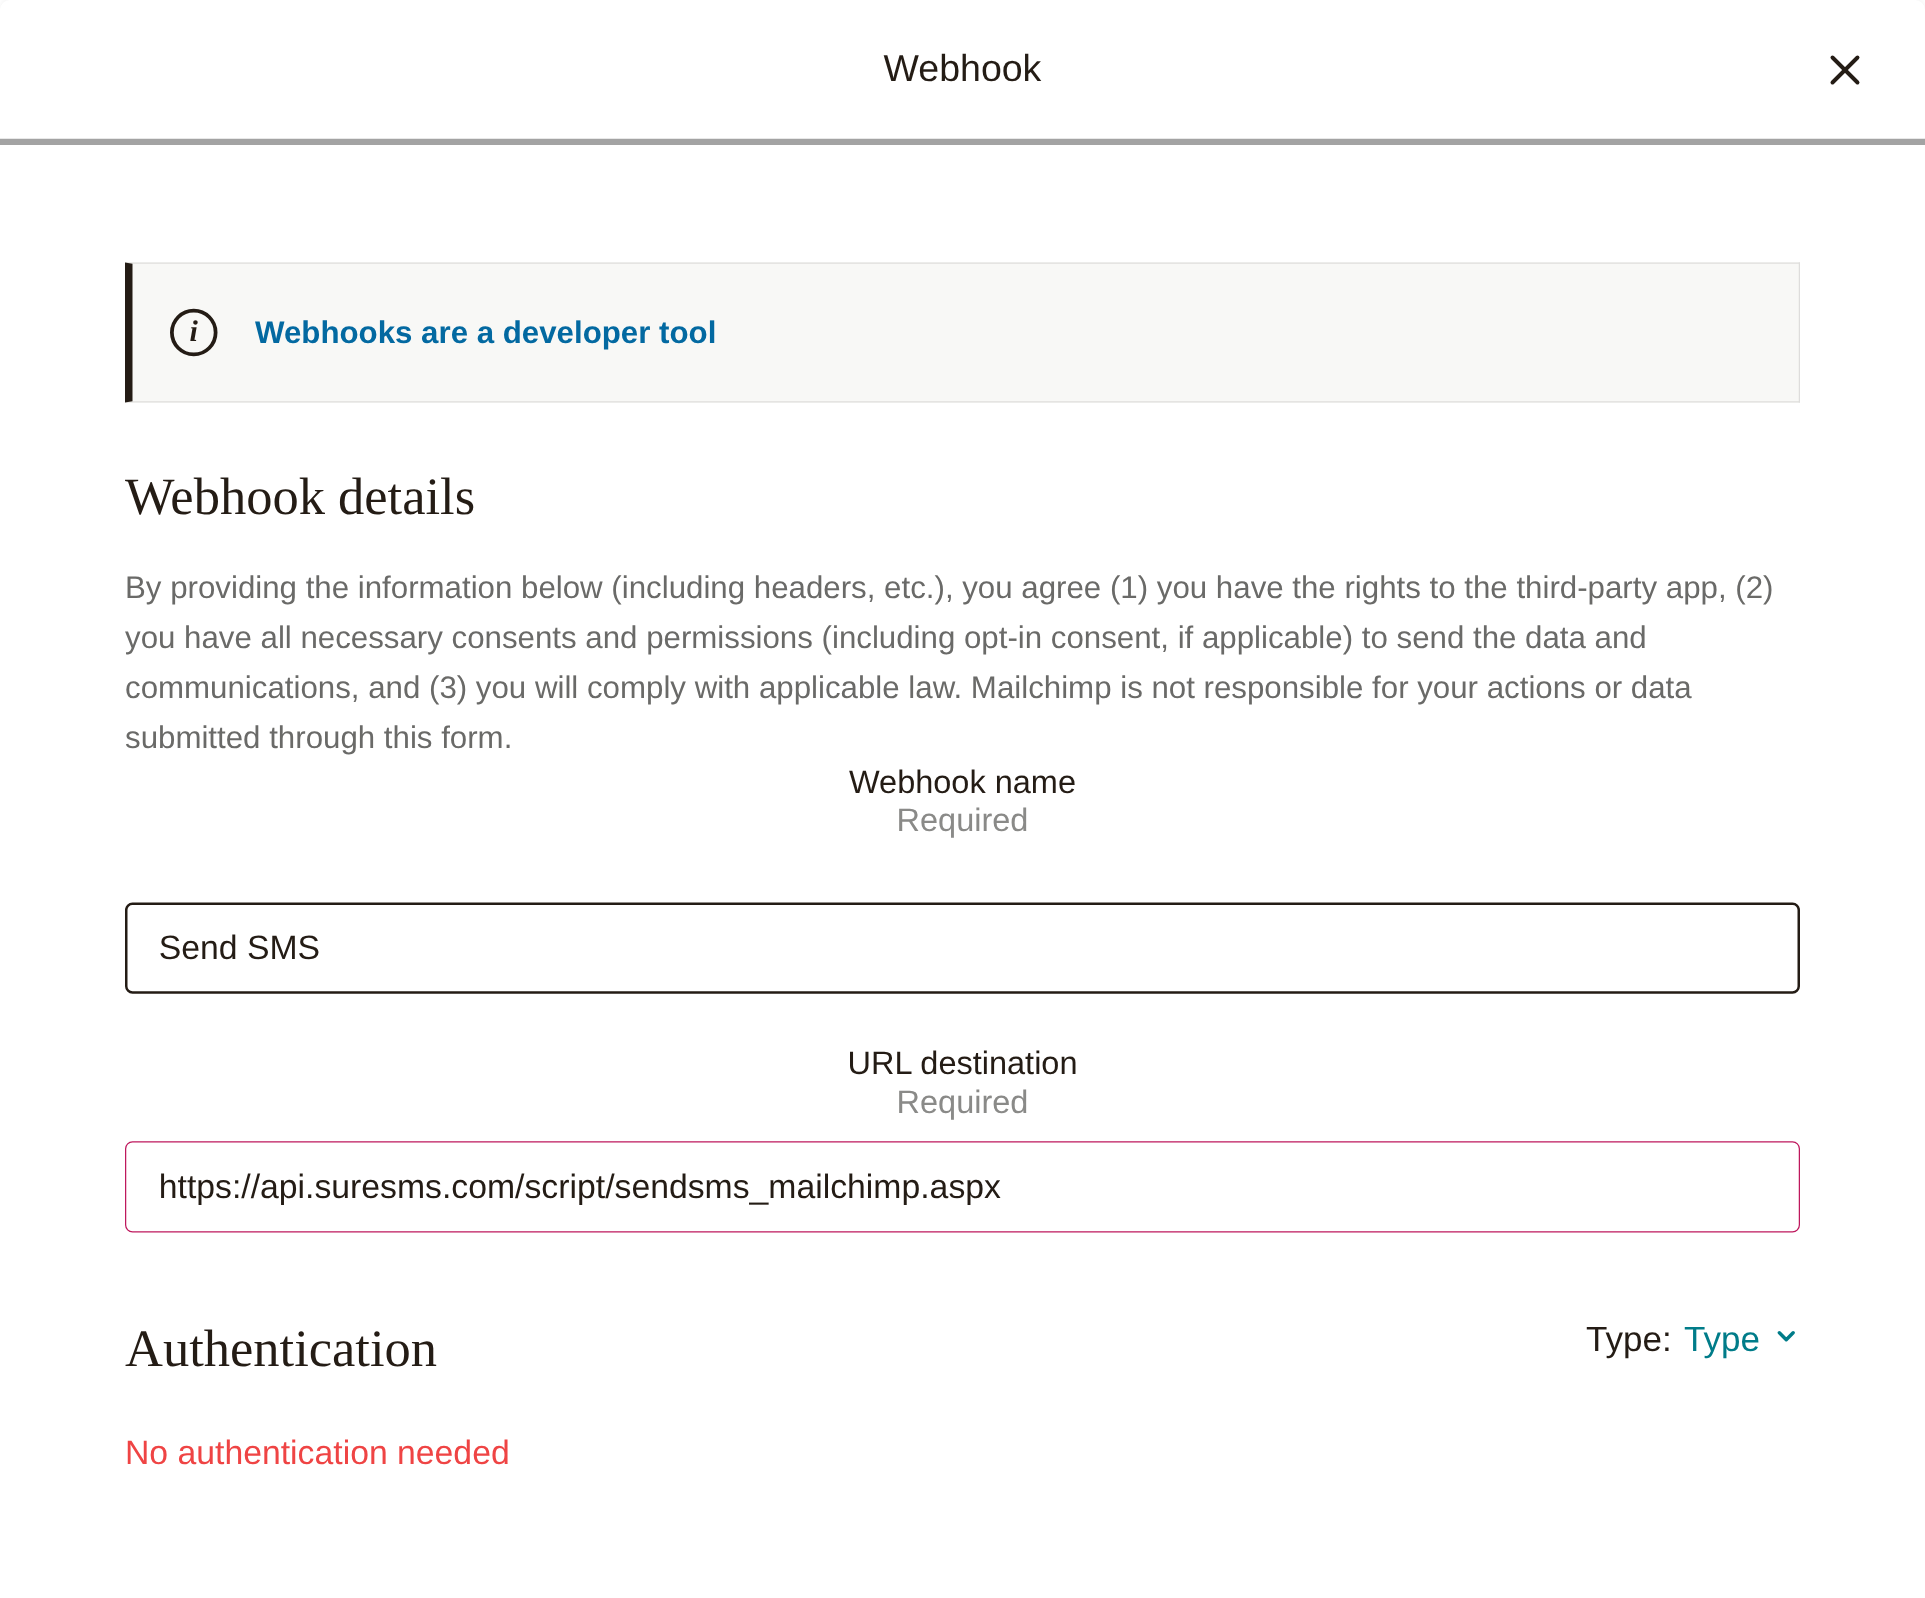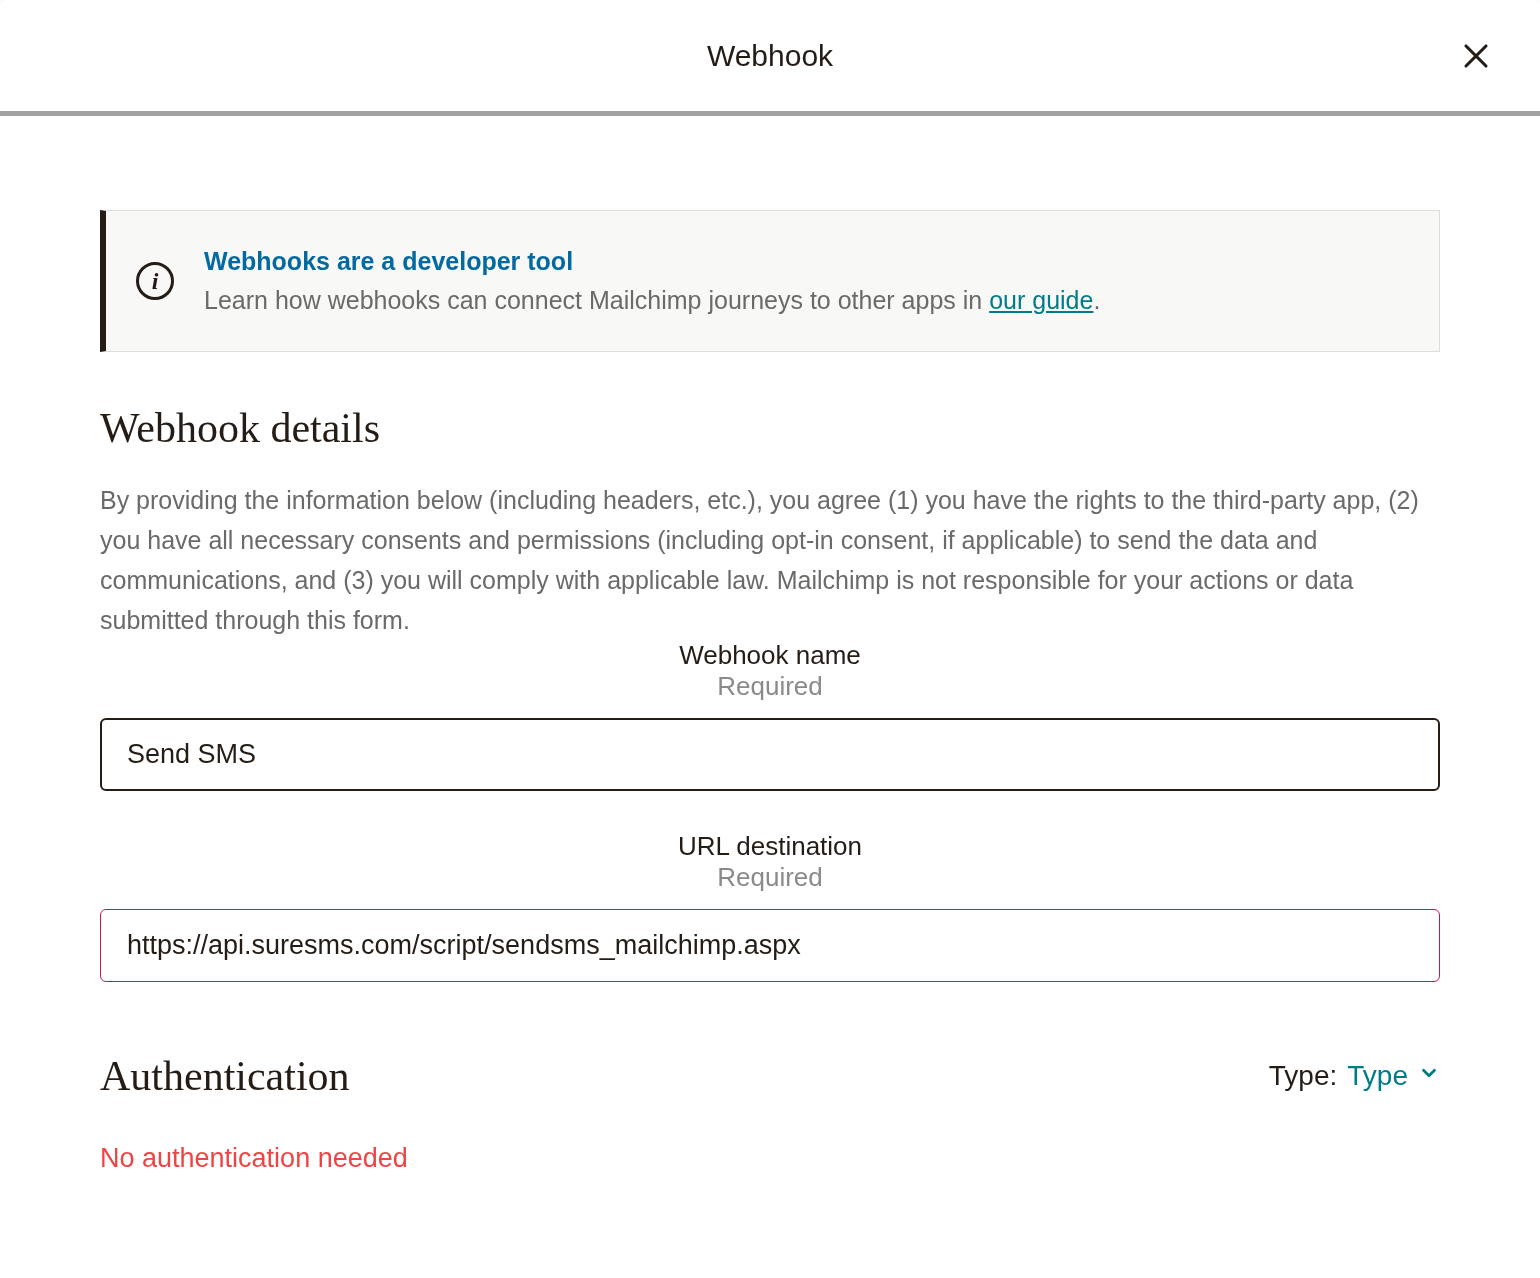--- a/index.html
+++ b/index.html
@@ -115,24 +115,24 @@
   .text-input {
     width: 100%;
     font-size: 27px;
     padding: 20px 26px;
     border: 1px solid #be185d;
     border-radius: 6px;
     background: #fff;
     color: #241c15;
     outline: none;
   }
-  .text-input.focused { border: 2px solid #241c15; padding: 19px 25px; }
+  .text-input.focused { border: 2px solid #241c15; padding: 19px 25px; margin-top: 34px; }
 
   .auth-row {
-    display: flex; justify-content: space-between; align-items: center;
+    display: flex; justify-content: space-between; align-items: flex-start;
     margin-top: 70px; margin-bottom: 30px;
   }
   .auth-heading {
     font-family: Georgia, 'Times New Roman', Times, serif;
     font-size: 42px;
     font-weight: 500;
     color: #241c15;
   }
   .auth-type {
     display: inline-flex; align-items: center; gap: 10px;
@@ -160,23 +160,20 @@
     </button>
   </div>
 
   <div class="scroll-area">
     <div class="content">
 
       <div class="banner">
         <div class="banner-icon">i</div>
         <div class="banner-body">
           <div class="banner-title">Webhooks are a developer tool</div>
-          <div class="banner-desc">
-            <span>Learn how webhooks can connect Mailchimp journeys to other apps in </span><a class="banner-link">our guide</a><span>.</span>
-          </div>
         </div>
       </div>
 
       <h2 class="section-heading">Webhook details</h2>
       <p class="section-desc">By providing the information below (including headers, etc.), you agree (1) you have the rights to the third-party app, (2) you have all necessary consents and permissions (including opt-in consent, if applicable) to send the data and communications, and (3) you will comply with applicable law. Mailchimp is not responsible for your actions or data submitted through this form.</p>
 
       <div class="field">
         <div class="field-label-row">
           <label class="field-label">Webhook name</label>
           <span class="field-req">Required</span>

